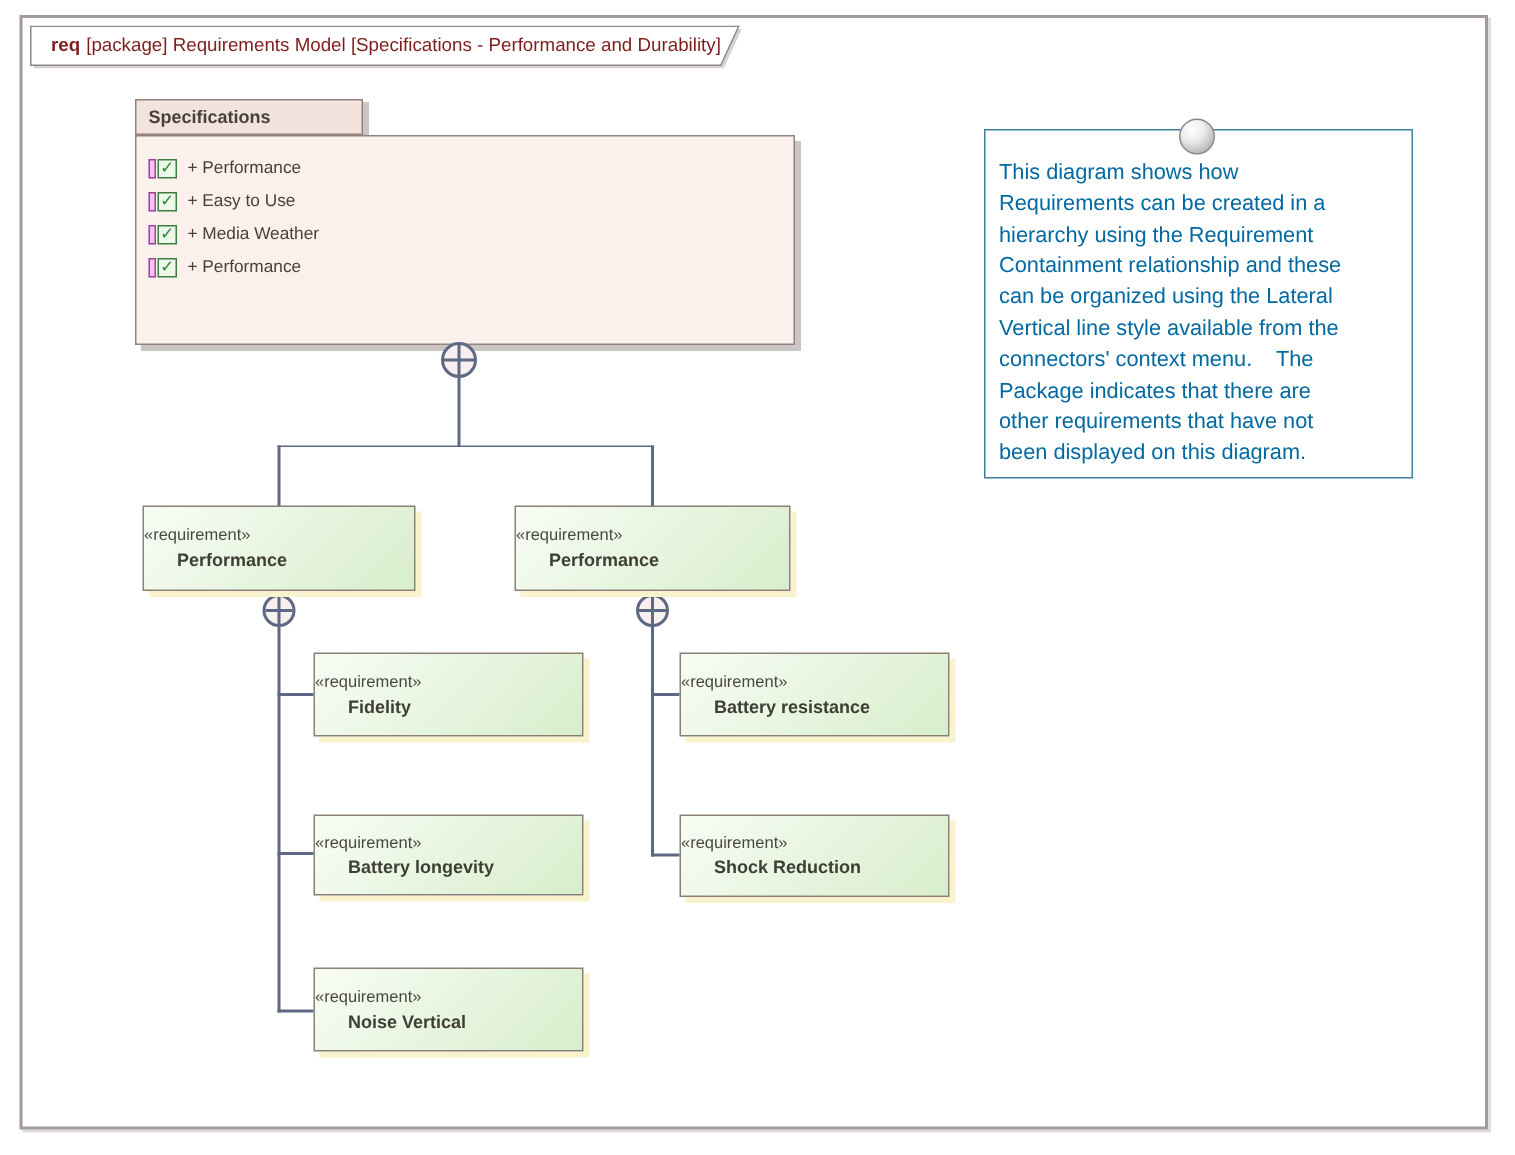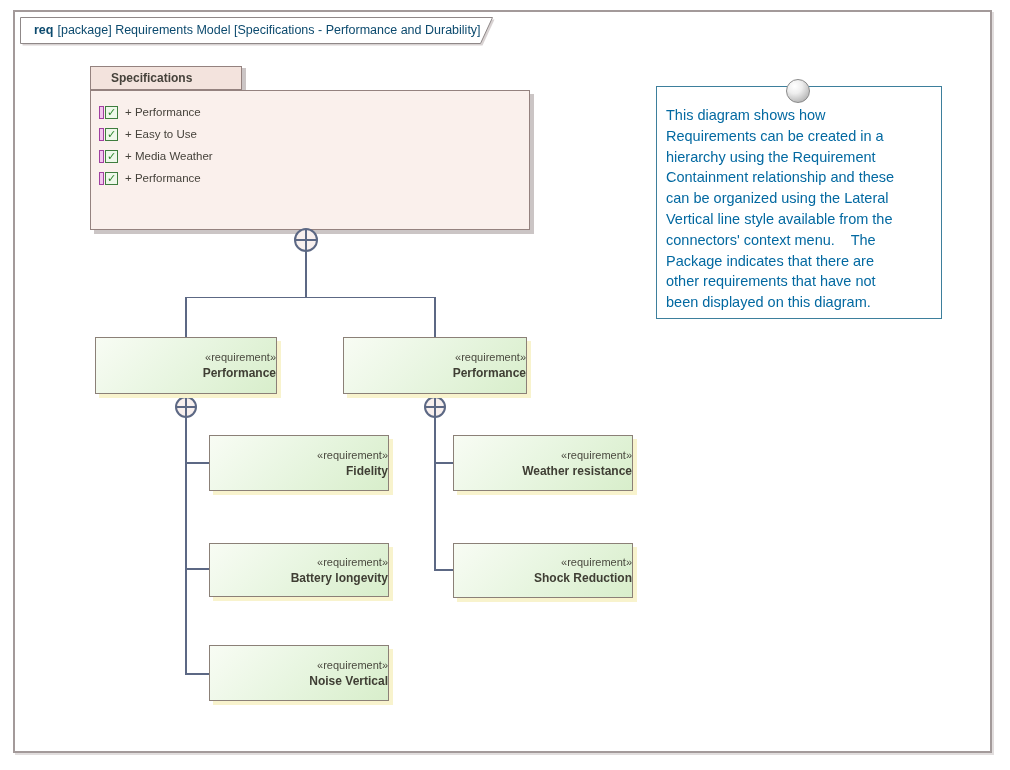--- a/index.html
+++ b/index.html
@@ -10,29 +10,29 @@
   
   .frame{
     position:absolute;left:13px;top:10px;width:979px;height:743px;
     border:2px solid #a39a9a;box-sizing:border-box;
     box-shadow:2px 2px 0 rgba(168,158,158,.35);
     background:#ffffff;
   }
   .frame-tab{position:absolute;left:5px;top:5px;width:478px;height:32px;}
   .frame-tab-text{
     position:absolute;left:14px;top:0;height:26px;line-height:26px;
-    font-size:12.5px;color:#0c4a6e;white-space:nowrap;
+    font-size:12.5px;color:#7f1d1d;white-space:nowrap;
   }
   .frame-tab-text .kw{font-weight:bold;margin-right:4px;}
   
   .pkg-tab{
     position:absolute;left:75px;top:54px;width:152px;height:24px;box-sizing:border-box;
     background:#f3e3dd;border:1px solid #94827f;
     box-shadow:4px 2px 0 #cbc5c5;
-    font-size:12px;font-weight:bold;color:#46423b;line-height:22px;padding-left:20px;
+    font-size:12px;font-weight:bold;color:#46423b;line-height:22px;padding-left:8px;
   }
   .pkg-body{
     position:absolute;left:75px;top:78px;width:440px;height:140px;box-sizing:border-box;
     background:#faf0ec;border:1px solid #94827f;
     box-shadow:4px 4px 0 #cbc5c5;
   }
   .attr-row{position:absolute;left:8px;height:22px;display:flex;align-items:center;}
   .attr-icon{display:flex;align-items:center;margin-right:7px;}
   .attr-bar{width:5px;height:13px;background:#f2c6ee;border:1px solid #a040a0;box-sizing:border-box;margin-right:1px;}
   .attr-check{
@@ -49,21 +49,21 @@
     background:#f8f0ee;box-sizing:border-box;
   }
   .circle-plus .ph{position:absolute;left:0;right:0;top:50%;margin-top:-0.75px;height:1.5px;background:#5c6884;}
   .circle-plus .pv{position:absolute;top:0;bottom:0;left:50%;margin-left:-0.75px;width:1.5px;background:#5c6884;}
   
   .req{
     position:absolute;box-sizing:border-box;
     border:1.5px solid #8b8077;
     background:linear-gradient(135deg,#f8fcf4 0%,#e9f6e2 45%,#d8eecb 100%);
     box-shadow:4px 4px 0 #f8f3cd;
-    display:flex;flex-direction:column;align-items:flex-end;justify-content:center;
+    display:flex;flex-direction:column;align-items:flex-start;justify-content:center;
     text-align:center;
   }
   .req .stereo{font-size:11px;color:#4a493f;margin-bottom:3px;}
   .req .rname{font-size:12px;font-weight:bold;color:#3f3e34;margin-left:22px;}
   
   .note{
     position:absolute;left:656px;top:86px;width:286px;height:233px;box-sizing:border-box;
     background:#ffffff;border:1.5px solid #3d7f9c;
   }
   .note-text{
@@ -170,21 +170,21 @@
   <div class="req" style="left:209px;top:543px;width:180px;height:54px;">
     <span class="stereo">«requirement»</span>
     <span class="rname">Battery longevity</span>
   </div>
   <div class="req" style="left:209px;top:645px;width:180px;height:56px;">
     <span class="stereo">«requirement»</span>
     <span class="rname">Noise Vertical</span>
   </div>
   <div class="req" style="left:453px;top:435px;width:180px;height:56px;">
     <span class="stereo">«requirement»</span>
-    <span class="rname">Weather resistance</span>
+    <span class="rname">Battery resistance</span>
   </div>
   <div class="req" style="left:453px;top:543px;width:180px;height:55px;">
     <span class="stereo">«requirement»</span>
     <span class="rname">Shock Reduction</span>
   </div>
 
   <div class="note">
     <div class="note-text">This diagram shows how
 Requirements can be created in a
 hierarchy using the Requirement

